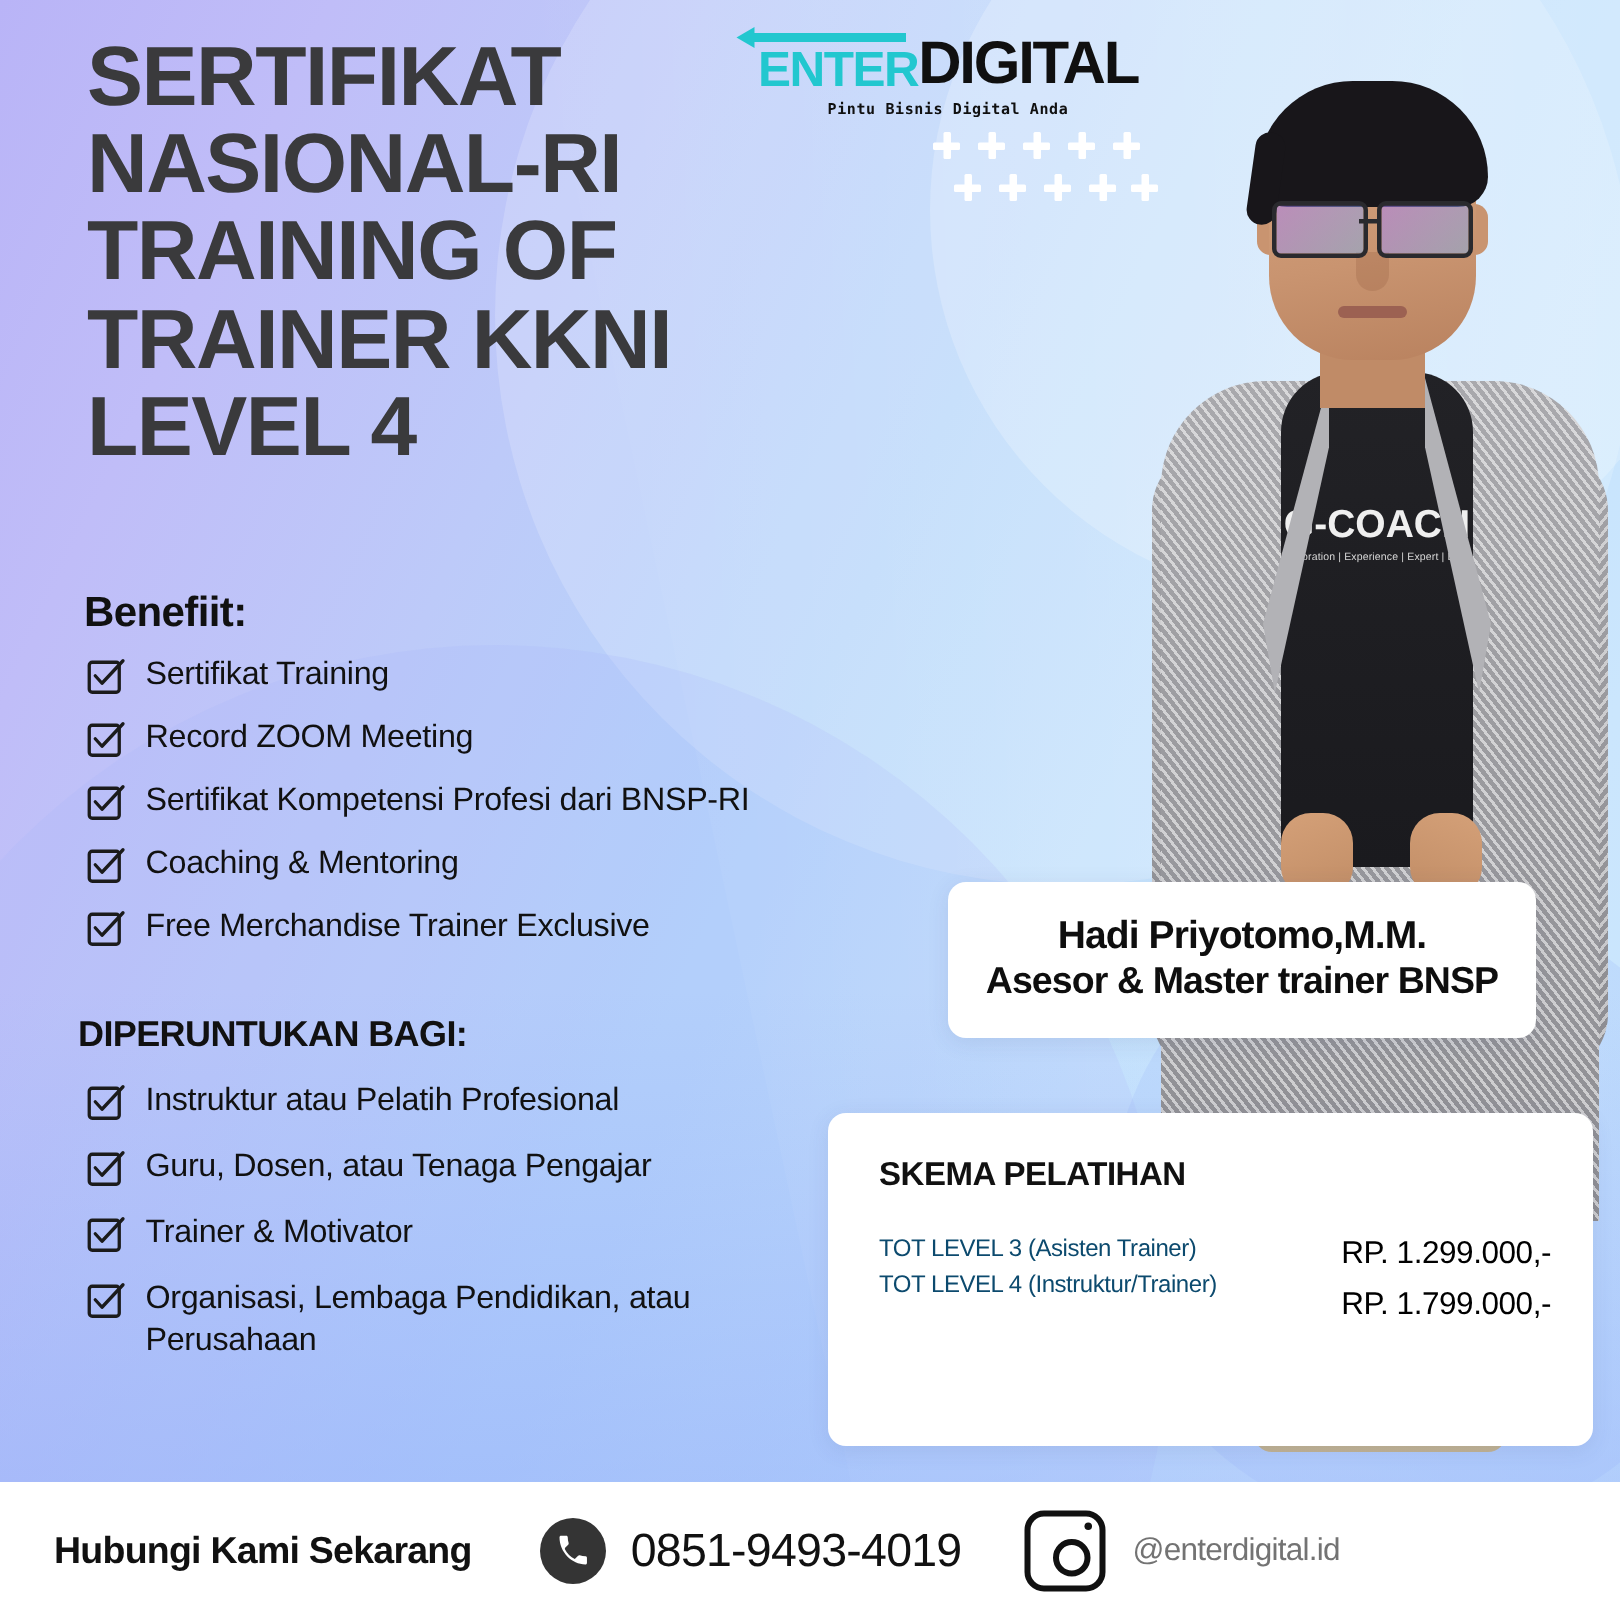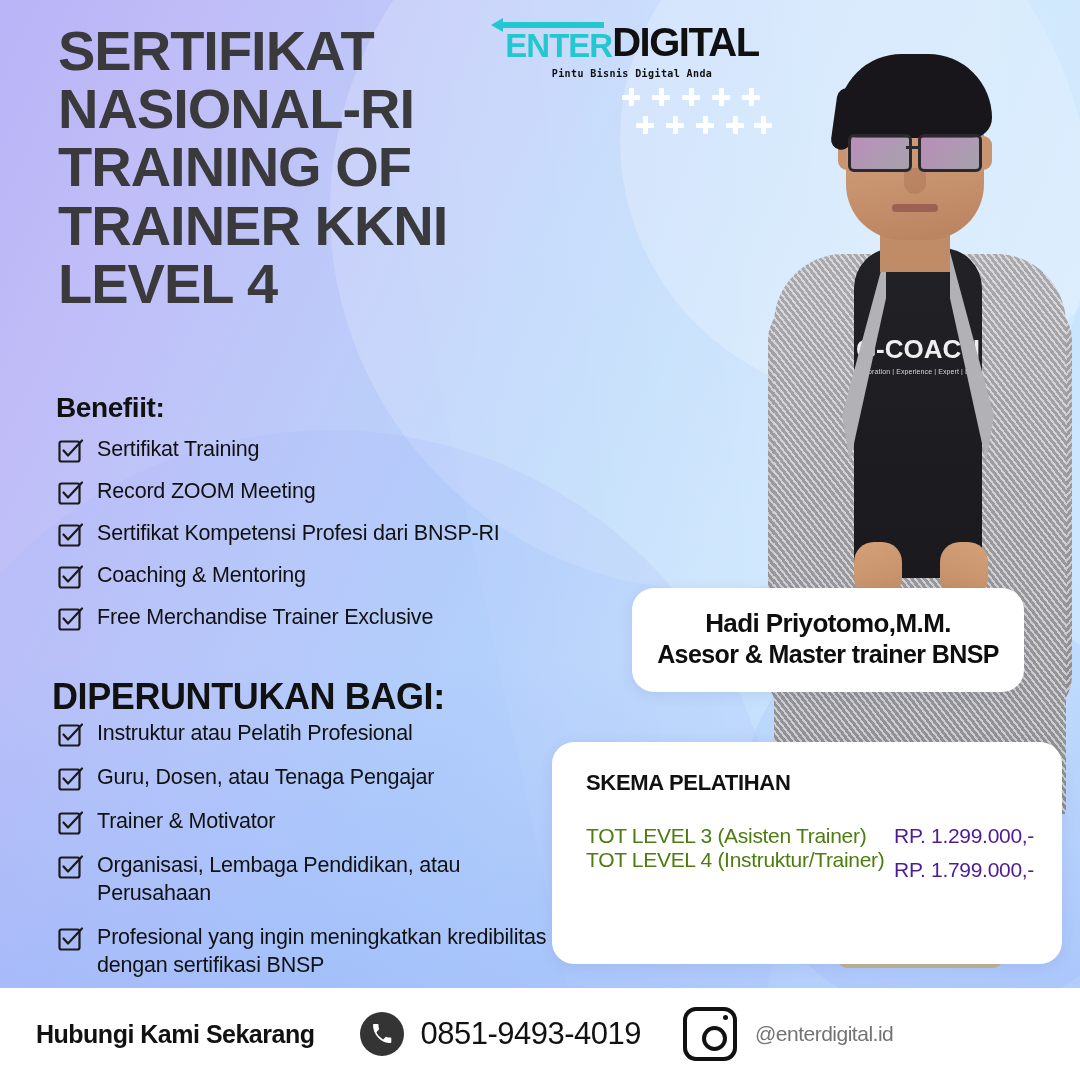--- a/index.html
+++ b/index.html
@@ -68,21 +68,21 @@
     letter-spacing:-1px;font-family:"Liberation Sans",sans-serif;
   }
   .headline span{display:block;}
 
   
   .sec-title{
     position:absolute;font-weight:900;color:#111111;
     font-family:"Liberation Sans",sans-serif;letter-spacing:-0.4px;
   }
   #benefit-title{left:56px;top:392px;font-size:28px;}
-  #target-title{left:52px;top:676px;font-size:36px;}
+  #target-title{left:52px;top:676px;font-size:24px;}
 
   .list{position:absolute;}
   #benefit-list{left:58px;top:436px;width:540px;}
   #target-list{left:58px;top:720px;width:520px;}
 
   .li{display:flex;align-items:flex-start;margin-bottom:14px;}
   #target-list .li{margin-bottom:16px;}
   .cbox{
     position:relative;flex:0 0 auto;width:23px;height:23px;margin-right:16px;margin-top:4px;
   }
@@ -165,21 +165,21 @@
   }
   .p-hand-l{position:absolute;left:104px;top:494px;width:48px;height:56px;border-radius:20px;
     background:linear-gradient(160deg,#d4a078,#c18d66);}
   .p-hand-r{position:absolute;left:190px;top:494px;width:48px;height:56px;border-radius:20px;
     background:linear-gradient(200deg,#d4a078,#c18d66);}
   .p-pants{position:absolute;left:86px;top:690px;width:168px;height:230px;border-radius:12px;
     background:linear-gradient(180deg,#cfc3a8,#c0b293);}
 
   
   .card{
-    position:absolute;background:#ffffff;border-radius:22px;
+    position:absolute;background:#ffffff;border-radius:12px;
     box-shadow:0 3px 14px rgba(60,70,120,0.10);
   }
   #name-card{left:632px;top:588px;width:392px;height:104px;}
   .name-line1{
     position:absolute;left:16px;top:20px;width:360px;text-align:center;
     font-weight:900;font-size:26px;color:#0e0e0e;letter-spacing:-0.6px;
     font-family:"Liberation Sans",sans-serif;
   }
   .name-line2{
     position:absolute;left:16px;top:52px;width:360px;text-align:center;
@@ -188,25 +188,25 @@
   }
 
   #skema-card{left:552px;top:742px;width:510px;height:222px;}
   .skema-title{
     position:absolute;left:34px;top:28px;font-weight:900;font-size:22px;color:#111111;
     letter-spacing:-0.3px;font-family:"Liberation Sans",sans-serif;
   }
   .skema-rows{position:absolute;left:34px;top:82px;width:448px;}
   .skema-row{display:flex;align-items:flex-start;justify-content:space-between;margin-bottom:2px;}
   .skema-label{
-    font-size:21px;color:#4d7c0f;line-height:1.16;font-family:"Liberation Sans",sans-serif;
+    font-size:16px;color:#0c4a6e;line-height:1.16;font-family:"Liberation Sans",sans-serif;
     letter-spacing:-0.3px;max-width:300px;
   }
   .skema-price{
-    font-size:21px;color:#4c1d95;white-space:nowrap;font-family:"Liberation Sans",sans-serif;
+    font-size:21px;color:#000000;white-space:nowrap;font-family:"Liberation Sans",sans-serif;
     letter-spacing:-0.3px;padding-left:8px;
   }
   .skema-row.r2{margin-top:-2px;}
   .skema-row.r2 .skema-price{align-self:center;padding-top:10px;}
 
   
   .footer{
     position:absolute;left:0;bottom:0;width:1080px;height:92px;background:#ffffff;
     display:flex;align-items:center;
   }
@@ -392,29 +392,20 @@
     </div>
     <div class="li">
       <span class="cbox">
         <svg width="23" height="23" viewBox="0 0 23 23">
             <rect x="1.5" y="1.5" width="20" height="20" rx="2" fill="none" stroke="#1b1b1b" stroke-width="2.2"></rect>
             <polyline points="5.5,10.5 10,15.5 24,0.5" fill="none" stroke="#1b1b1b" stroke-width="2.2" stroke-linecap="round" stroke-linejoin="round"></polyline>
           </svg>
       </span>
       <span class="li-text">Organisasi, Lembaga Pendidikan, atau Perusahaan</span>
     </div>
-    <div class="li">
-      <span class="cbox">
-        <svg width="23" height="23" viewBox="0 0 23 23">
-            <rect x="1.5" y="1.5" width="20" height="20" rx="2" fill="none" stroke="#1b1b1b" stroke-width="2.2"></rect>
-            <polyline points="5.5,10.5 10,15.5 24,0.5" fill="none" stroke="#1b1b1b" stroke-width="2.2" stroke-linecap="round" stroke-linejoin="round"></polyline>
-          </svg>
-      </span>
-      <span class="li-text">Profesional yang ingin meningkatkan kredibilitas dengan sertifikasi BNSP</span>
-    </div>
   </div>
 
   <div class="card" id="name-card">
     <div class="name-line1">Hadi Priyotomo,M.M.</div>
     <div class="name-line2">Asesor &amp; Master trainer BNSP</div>
   </div>
 
   <div class="card" id="skema-card">
     <div class="skema-title">SKEMA PELATIHAN</div>
     <div class="skema-rows">

